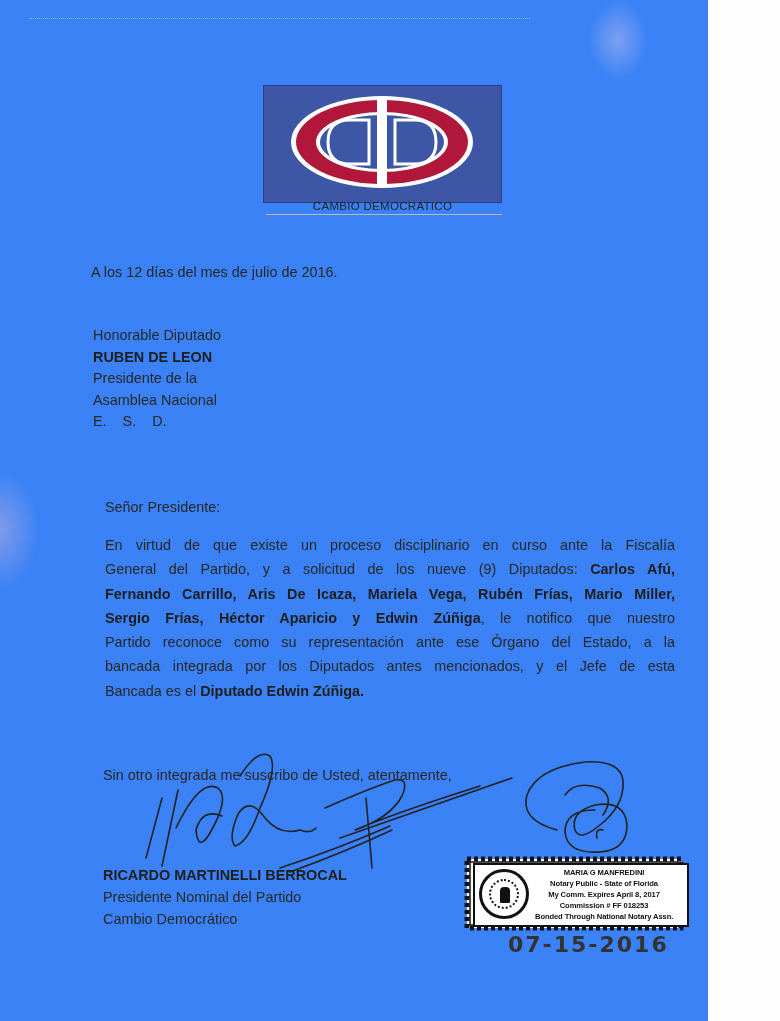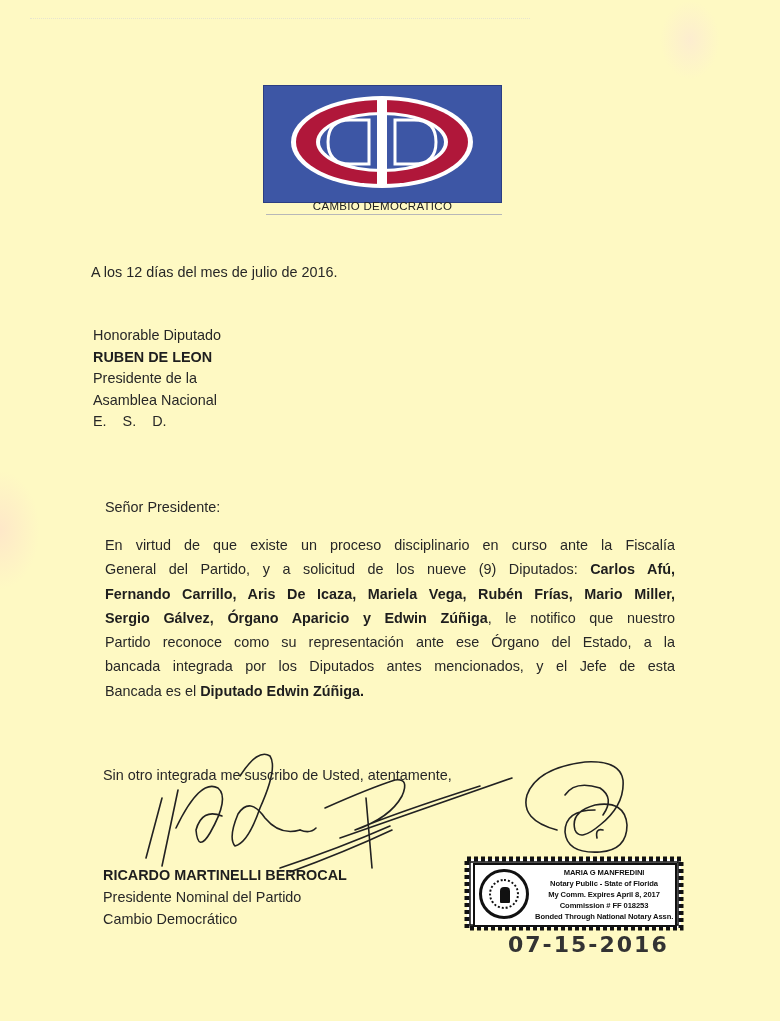--- a/index.html
+++ b/index.html
@@ -1,20 +1,20 @@
 <!DOCTYPE html>
 <html><head>
 <meta charset="utf-8">
 <style>
   html, body { margin:0; padding:0; }
   body {
     width:780px; height:1021px; background:#fefefe; position:relative; overflow:hidden;
     font-family:"Liberation Sans", "DejaVu Sans", sans-serif; color:#2a2a2a;
   }
-  .page { position:absolute; left:0; top:0; width:780px; height:1021px; background:#fef9c3; }
+  .page { position:absolute; left:0; top:0; width:708px; height:1021px; background:#3b82f6; }
   .scan-specks { position:absolute; left:30px; top:18px; width:500px; height:4px;
     border-top:1px dotted #d8d8d8; opacity:.6; }
   .pink-blush { position:absolute; left:0; top:470px; width:40px; height:120px;
     background:radial-gradient(ellipse at left, rgba(255,200,210,.35), rgba(255,255,255,0) 70%); }
   .pink-blush2 { position:absolute; right:60px; top:0; width:60px; height:80px;
     background:radial-gradient(ellipse, rgba(250,215,230,.35), rgba(255,255,255,0) 70%); }
 
   
   .logo { position:absolute; left:263px; top:85px; width:239px; height:118px; background:#3d56a5;
     border:1px solid #2b3e82; box-sizing:border-box; }
@@ -43,21 +43,21 @@
   .closing { left:103px; top:765px; }
   .signer { left:103px; top:864px; line-height:22px; }
   .signer div { height:22px; }
 
   .sig1 { position:absolute; left:140px; top:738px; }
   .sig2 { position:absolute; left:515px; top:750px; }
 
   
   .stamp { position:absolute; left:463px; top:855px; width:222px; height:77px; }
   .stamp-inner { position:absolute; left:10px; top:8px; width:200px; height:60px;
-    border:2px solid #111; background:#fff; }
+    border:2px solid #111; background:#fff;padding-left:12px; }
   .seal { position:absolute; left:4px; top:4px; width:50px; height:50px; border-radius:50%;
     border:3px solid #111; box-sizing:border-box; background:#fff; }
   .seal::after { content:""; position:absolute; left:7px; top:7px; width:30px; height:30px;
     border-radius:50%; border:2px dotted #111; box-sizing:border-box; }
   .seal-core { position:absolute; left:18px; top:15px; width:10px; height:16px; background:#111;
     border-radius:4px 4px 1px 1px; }
   .stamp-lines { position:absolute; left:60px; top:2px; width:138px; text-align:center;
     font-family:"Liberation Sans", sans-serif; font-weight:bold; font-size:7.6px; line-height:11px;
     color:#111; letter-spacing:-.1px; white-space:nowrap; }
   .handdate { position:absolute; left:508px; top:932px; font-family:"DejaVu Sans", sans-serif;
@@ -105,21 +105,21 @@
       <span>E.</span><span>S.</span><span>D.</span>
     </div>
   </div>
 
   <div class="txt salutation">Señor Presidente:</div>
 
   <div class="body-par" id="body-par">
       <span class="ln"><span>En virtud de que existe un proceso disciplinario en curso ante la Fiscalía</span></span>
       <span class="ln"><span>General del Partido, y  a solicitud de los nueve (9) Diputados: </span><span class="b">Carlos Afú,</span></span>
       <span class="ln"><span class="b">Fernando Carrillo, Aris  De Icaza,  Mariela Vega, Rubén Frías, Mario Miller,</span></span>
-      <span class="ln"><span class="b">Sergio Gálvez, Órgano Aparicio y Edwin Zúñiga</span><span>, le notifico que nuestro</span></span>
+      <span class="ln"><span class="b">Sergio Frías, Héctor Aparicio y Edwin Zúñiga</span><span>, le notifico que nuestro</span></span>
       <span class="ln"><span>Partido reconoce como su representación ante ese Órgano del Estado, a la</span></span>
       <span class="ln"><span>bancada integrada por los Diputados antes mencionados, y el Jefe de esta</span></span>
       <span class="ln last"><span>Bancada es el </span><span class="b">Diputado Edwin Zúñiga.</span></span>
     </div>
 
   <div class="txt closing">Sin otro integrada me suscribo de Usted, atentamente,</div>
 
   <svg class="sig1" width="380" height="140" viewBox="0 0 380 140">
     <g fill="none" stroke="#222" stroke-width="1.6" stroke-linecap="round" stroke-linejoin="round">
       <path d="M22 60 L6 120"></path>

